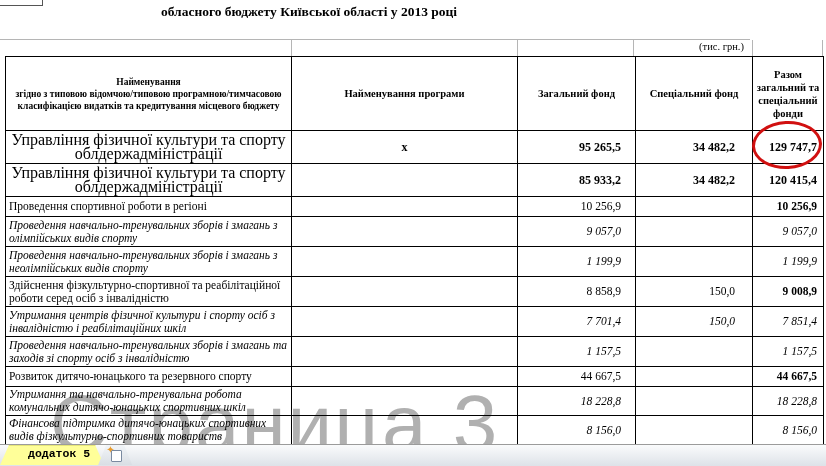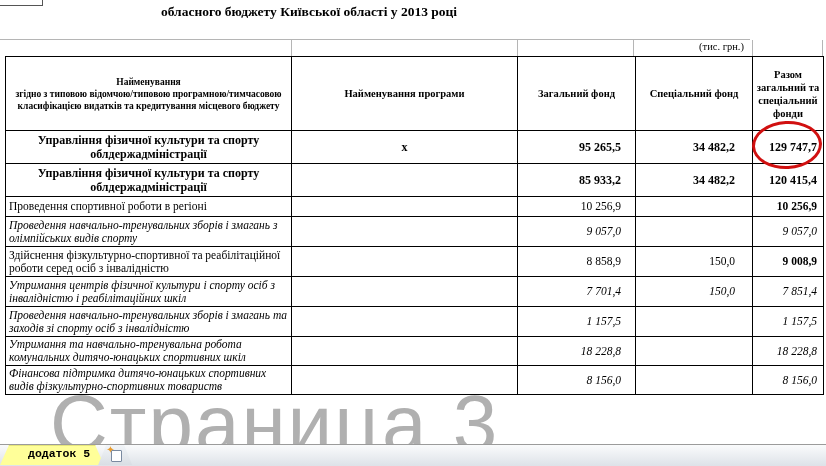--- a/index.html
+++ b/index.html
@@ -31,21 +31,21 @@
   table.grid { position:absolute; left:5px; top:56px; width:818px;
     border-collapse:collapse; table-layout:fixed; background:transparent; }
   .grid td { border:1px solid #000; vertical-align:middle; background:transparent;
     font-size:11.5px; line-height:13px; overflow:hidden; padding:1px 3px; }
   .grid col.c1{width:286px}.grid col.c2{width:226px}.grid col.c3{width:118px}
   .grid col.c4{width:117px}.grid col.c5{width:71px}
   tr.hdr td { text-align:center; font-weight:bold; font-size:10.5px; line-height:13px; }
   tr.hdr td.h1 { font-size:9.5px; line-height:12px; }
   .h1 .t1 { display:block; }
   td.name { text-align:left; }
-  td.name-center { text-align:center; font-weight:bold; font-size:12px; line-height:14px; }
+  td.name-center { text-align:center; font-weight:normal; font-size:16px; line-height:14px; }
   td.prog { text-align:center; font-weight:bold; font-size:12px; }
   td.num3 { text-align:right; padding-right:14px; white-space:nowrap; }
   td.num4 { text-align:right; padding-right:17px; white-space:nowrap; }
   td.num5 { text-align:right; padding-right:6px; white-space:nowrap; }
   tr.r-bold td.num3, tr.r-bold td.num4, tr.r-bold td.num5 { font-weight:bold; font-size:12px; }
   tr.r-plain td.num5 { font-weight:bold; }
   tr.r-ital td { font-style:italic; }
 
   
   .red-ellipse { position:absolute; left:752px; top:121px; width:70px; height:48px;
@@ -143,40 +143,54 @@
     <td class="num4"></td>
     <td class="num5">10 256,9</td>
   </tr>
   <tr class="r-ital" style="height:30px">
     <td class="name">Проведення навчально-тренувальних зборів і змагань з олімпійських видів спорту</td>
     <td class="prog"></td>
     <td class="num3">9 057,0</td>
     <td class="num4"></td>
     <td class="num5">9 057,0</td>
   </tr>
+  <tr class="r-ital" style="height:30px">
+    <td class="name">Проведення навчально-тренувальних зборів і змагань з неолімпійських видів спорту</td>
+    <td class="prog"></td>
+    <td class="num3">1 199,9</td>
+    <td class="num4"></td>
+    <td class="num5">1 199,9</td>
+  </tr>
   <tr class="r-plain" style="height:30px">
     <td class="name">Здійснення фізкультурно-спортивної та реабілітаційної роботи серед осіб з інвалідністю</td>
     <td class="prog"></td>
     <td class="num3">8 858,9</td>
     <td class="num4">150,0</td>
     <td class="num5">9 008,9</td>
   </tr>
   <tr class="r-ital" style="height:30px">
     <td class="name">Утримання центрів фізичної культури і спорту осіб з інвалідністю і реабілітаційних шкіл</td>
     <td class="prog"></td>
     <td class="num3">7 701,4</td>
     <td class="num4">150,0</td>
     <td class="num5">7 851,4</td>
   </tr>
   <tr class="r-ital" style="height:30px">
     <td class="name">Проведення навчально-тренувальних зборів і змагань та заходів зі спорту осіб з інвалідністю</td>
     <td class="prog"></td>
     <td class="num3">1 157,5</td>
     <td class="num4"></td>
     <td class="num5">1 157,5</td>
+  </tr>
+  <tr class="r-plain" style="height:20px">
+    <td class="name">Розвиток дитячо-юнацького та резервного спорту</td>
+    <td class="prog"></td>
+    <td class="num3">44 667,5</td>
+    <td class="num4"></td>
+    <td class="num5">44 667,5</td>
   </tr>
   <tr class="r-ital" style="height:28px">
     <td class="name">Утримання та навчально-тренувальна робота комунальних дитячо-юнацьких спортивних шкіл</td>
     <td class="prog"></td>
     <td class="num3">18 228,8</td>
     <td class="num4"></td>
     <td class="num5">18 228,8</td>
   </tr>
   <tr class="r-ital" style="height:24px">
     <td class="name">Фінансова підтримка дитячо-юнацьких спортивних видів фізкультурно-спортивних товариств</td>

